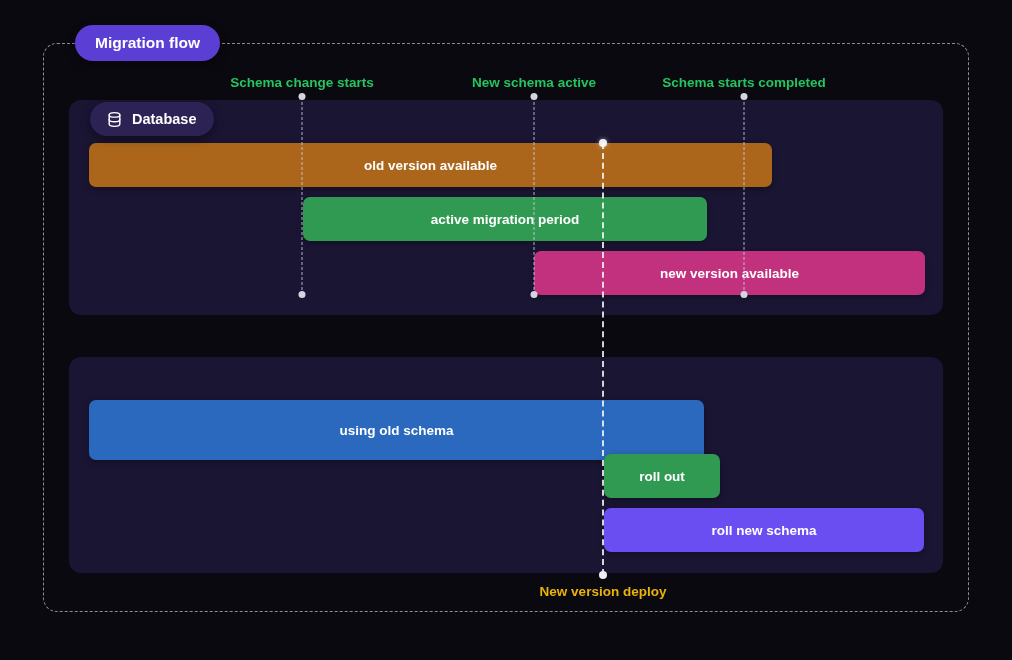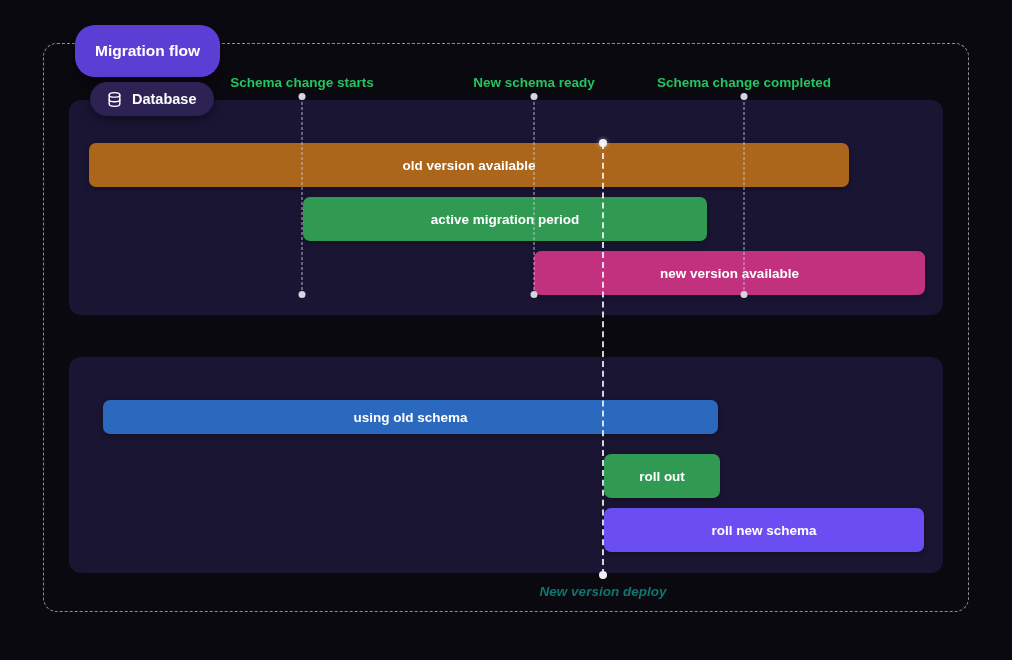--- a/index.html
+++ b/index.html
@@ -24,33 +24,33 @@
   .badge{
     position:absolute;
     display:flex;align-items:center;gap:9px;
     border-radius:20px;
     color:#fff;
     font-weight:700;
     white-space:nowrap;
     z-index:40;
   }
   .badge-title{
-    left:75px;top:25px;height:52px;
+    left:75px;top:25px;height:36px;
     padding:0 20px;
     background:#5b3fd4;
     font-size:15.5px;
     box-shadow:0 3px 10px rgba(0,0,0,.45);
   }
   .badge-lane{
     height:34px;padding:0 18px 0 16px;
     background:#2c2254;
     font-size:14.5px;
     box-shadow:0 3px 10px rgba(0,0,0,.45);
   }
-  .badge-db{left:90px;top:82px;}
+  .badge-db{left:90px;top:102px;}
   .badge-app{left:90px;top:347px;}
   .badge svg{display:block;}
 
   
   .lane{
     position:absolute;left:69px;width:874px;
     background:#1a1533;
     border-radius:12px;
     z-index:5;
   }
@@ -105,21 +105,21 @@
     position:absolute;top:143px;height:432px;width:0;
     border-left:2.2px dashed rgba(255,255,255,.82);
     transform:translateX(-50%);
   }
   .mk-deploy .dp-dot-bot{
     position:absolute;top:571px;width:8px;height:8px;border-radius:50%;
     background:#efeef5;transform:translateX(-50%);
   }
   .mk-deploy .dp-label{
     position:absolute;top:584px;transform:translateX(-50%);
-    color:#0f766e;font-size:13.5px;font-weight:700;white-space:nowrap;font-style:italic;
+    color:#eab308;font-size:13.5px;font-weight:700;white-space:nowrap;
   }
 
   
   .bar{
     position:absolute;
     display:flex;align-items:center;justify-content:center;
     border-radius:7px;
     color:#ffffff;
     font-size:13.5px;
     font-weight:700;
@@ -154,43 +154,43 @@
   </div>
 
 
   <div class="marker mk-a" style="left: 302px;">
     <div class="mk-label">Schema change starts</div>
     <div class="mk-dot"></div>
     <div class="mk-line"></div>
     <div class="mk-dotb"></div>
   </div>
   <div class="marker mk-b" style="left: 534px;">
-    <div class="mk-label">New schema ready</div>
+    <div class="mk-label">New schema active</div>
     <div class="mk-dot"></div>
     <div class="mk-line"></div>
     <div class="mk-dotb"></div>
   </div>
   <div class="marker mk-c" style="left: 744px;">
-    <div class="mk-label">Schema change completed</div>
+    <div class="mk-label">Schema starts completed</div>
     <div class="mk-dot"></div>
     <div class="mk-line"></div>
     <div class="mk-dotb"></div>
   </div>
 
   <div id="bars-layer">
-      <div class="bar" style="left: 89px; top: 143px; width: 760px; height: 44px; background: rgb(171, 102, 28);">
+      <div class="bar" style="left: 89px; top: 143px; width: 683px; height: 44px; background: rgb(171, 102, 28);">
         <span class="bar-label">old version available</span>
       </div>
       <div class="bar" style="left: 303px; top: 197px; width: 404px; height: 44px; background: rgb(48, 154, 82);">
         <span class="bar-label">active migration period</span>
       </div>
       <div class="bar" style="left: 534px; top: 251px; width: 391px; height: 44px; background: rgb(194, 49, 125); text-align: center;">
         <span class="bar-label">new version available</span>
       </div>
-      <div class="bar" style="left: 103px; top: 400px; width: 615px; height: 34px; background: rgb(43, 105, 190);">
+      <div class="bar" style="left: 89px; top: 400px; width: 615px; height: 60px; background: rgb(43, 105, 190);">
         <span class="bar-label">using old schema</span>
       </div>
       <div class="bar" style="left: 604px; top: 454px; width: 116px; height: 44px; background: rgb(48, 154, 82);">
         <span class="bar-label">roll out</span>
       </div>
       <div class="bar" style="left: 604px; top: 508px; width: 320px; height: 44px; background: rgb(107, 78, 242);">
         <span class="bar-label">roll new schema</span>
       </div>
     </div>
 

